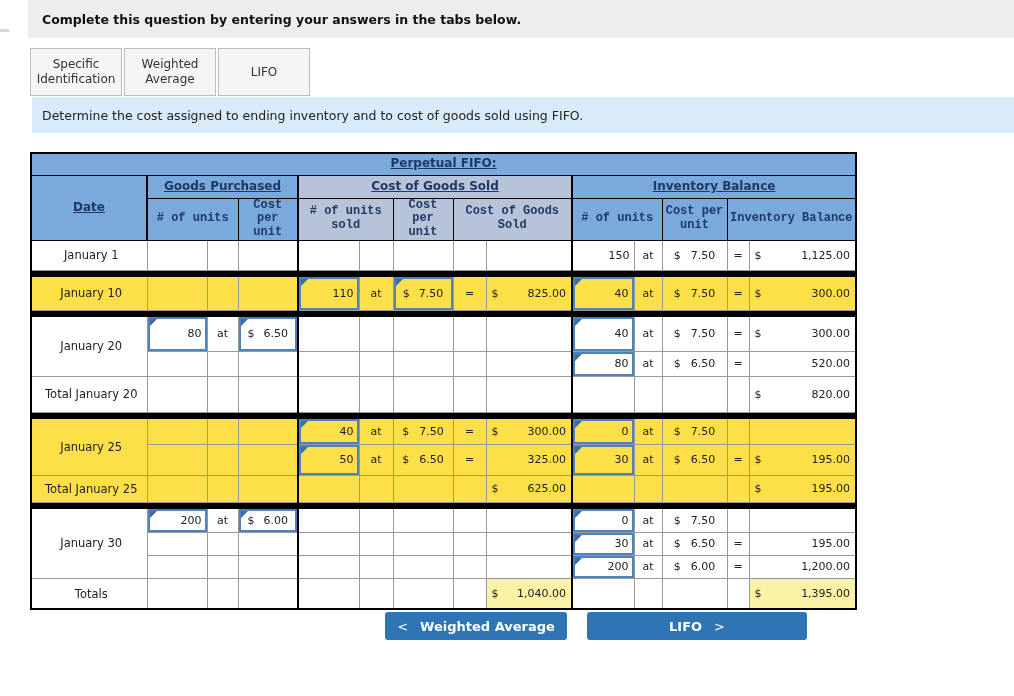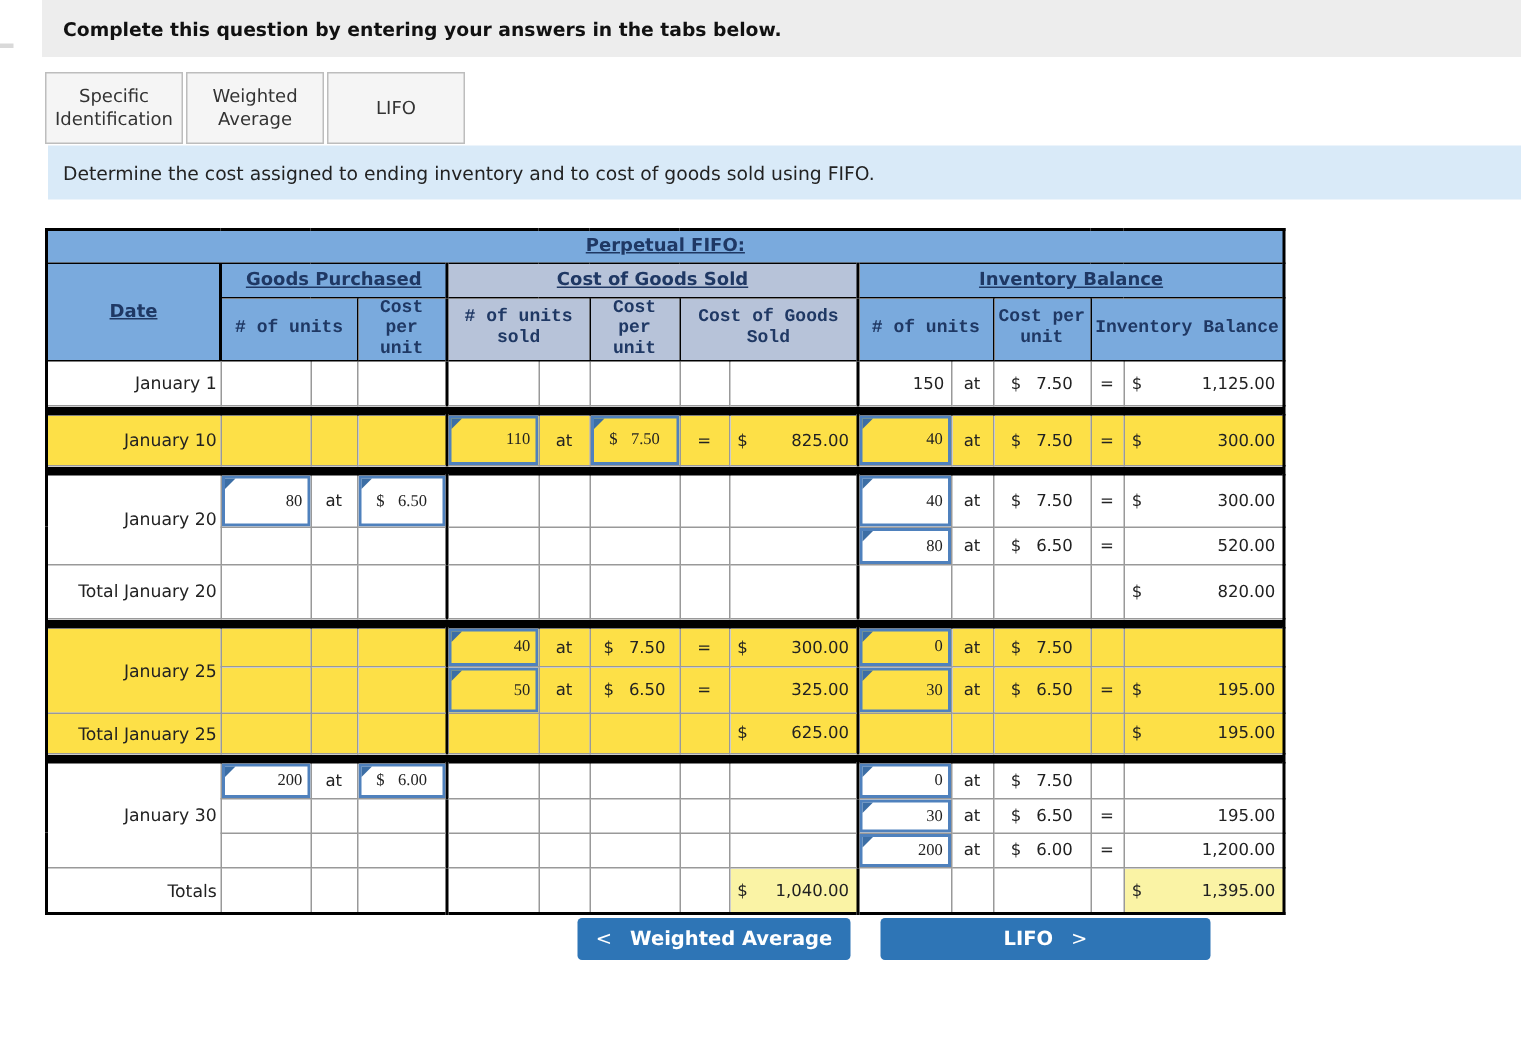--- a/index.html
+++ b/index.html
@@ -43,27 +43,27 @@
   tr.sep { height:6px; }
   tr.sep td { background:#000; border:1px solid #000; padding:0; }
   .hdr { background:#7aaadd; color:#1f3864; font-weight:bold; font-size:12px; text-align:center; border:1px solid #000; line-height:1.15; }
   .hdr.u { text-decoration:underline; }
   .hdr.cogsbg { background:#b7c3d9; }
   .bR { border-right:2px solid #000; }
   .hsub td { border-bottom:1px solid #000;font-family:Liberation Mono, monospace; }
   tr.g-gray td { background:#fde047; }
   td.yl { background:#faf3a5; }
   td.st { border-top:1px solid #000; }
-  .dt { text-align:right; padding-left:6px; font-size:11.5px; color:#222; }
+  .dt { text-align:center; padding-left:6px; font-size:11.5px; color:#222; }
   .at, .eq { text-align:center; color:#222; }
   .nm { text-align:right; padding-right:4px; }
   .cc > div { display:flex; justify-content:center; gap:10px; }
   .vv { padding:0; }
   .vv > div { display:flex; justify-content:space-between; padding:0 5px; }
-  .ic { padding:0; position:relative;font-family:Liberation Serif, serif; }
+  .ic { padding:0; position:relative; }
   .inp {
     position:absolute; top:0; left:0; right:0; bottom:0;
     border:2px solid #4f81bd; display:flex; align-items:center;
   }
   .inp::before {
     content:""; position:absolute; top:0; left:0; width:0; height:0;
     border-top:7px solid #3c6ea5; border-right:7px solid transparent;
   }
   .inp.n { justify-content:flex-end; padding-right:3px; }
   .inp.c { justify-content:center; gap:9px; }

